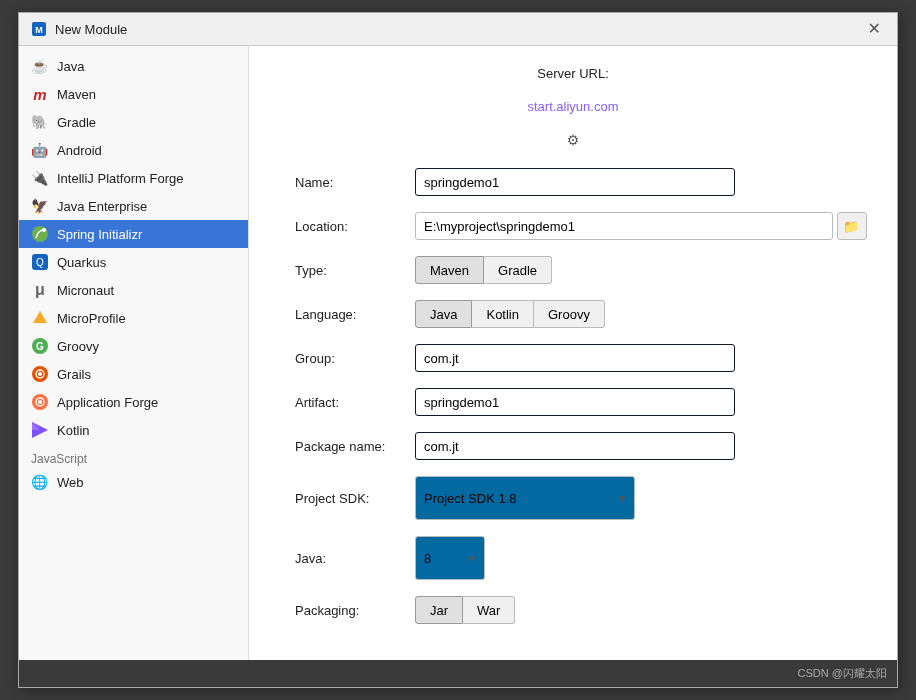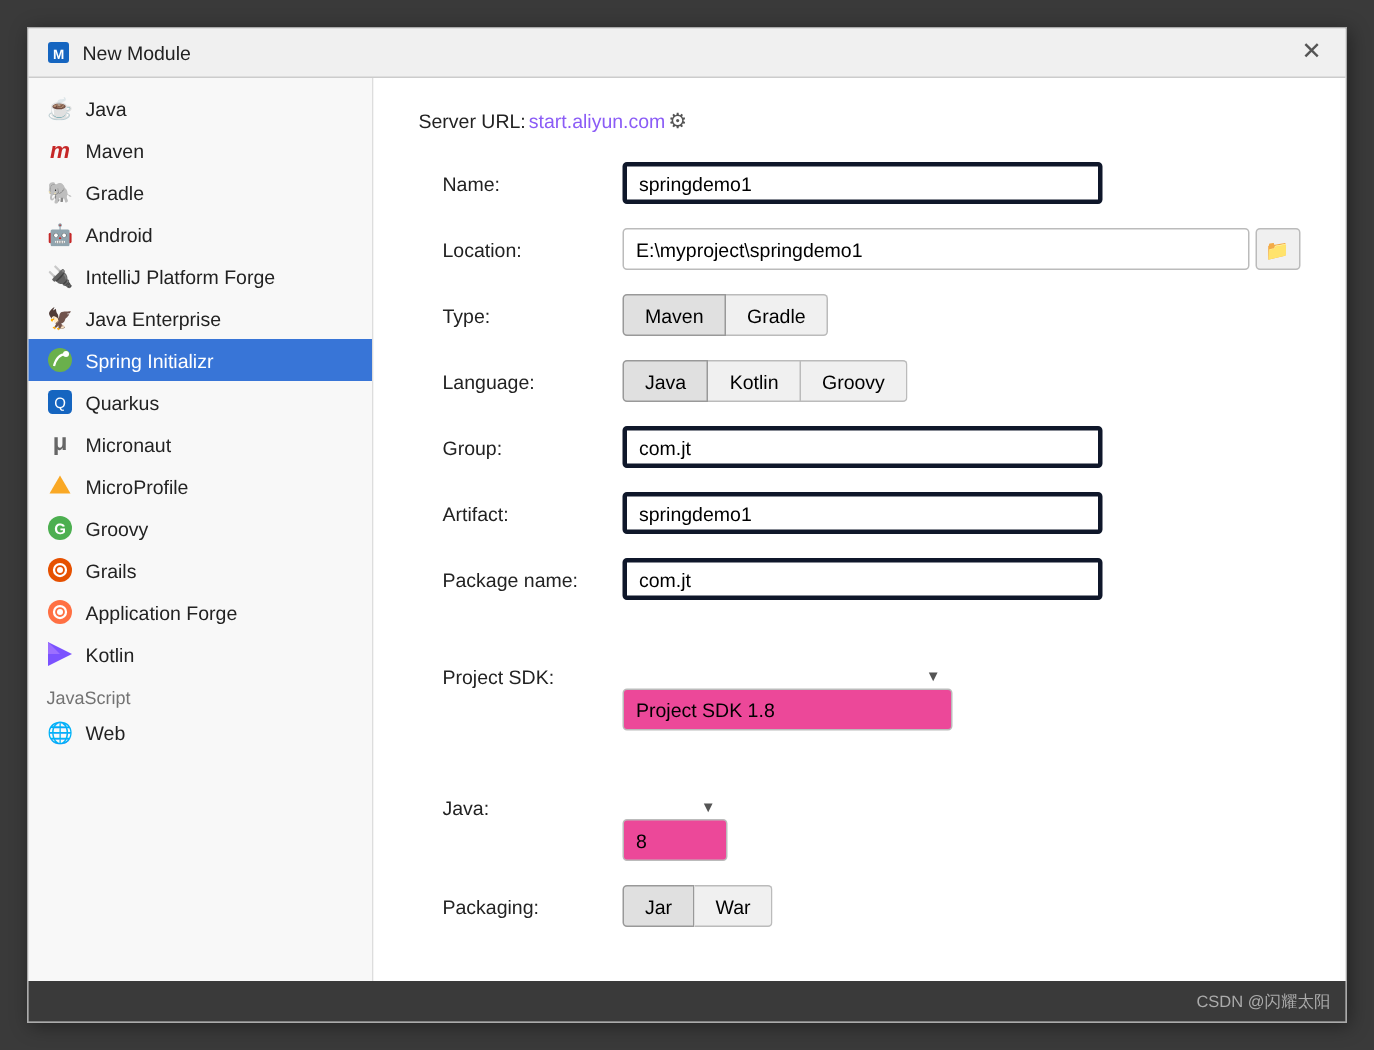--- a/index.html
+++ b/index.html
@@ -92,22 +92,23 @@
     }
     .main-content {
       flex: 1;
       padding: 20px 30px;
       background: #fff;
       overflow-y: auto;
     }
     .server-url-row {
       display: flex;
       align-items: center;
-      gap: 2px;
+      gap: 18px;
       margin-bottom: 20px;
+      flex-direction: column;
     }
     .server-url-label {
       font-size: 13px;
       color: #222;
     }
     .server-url-link {
       color: #8b5cf6;
       font-size: 13px;
       text-decoration: none;
     }
@@ -128,21 +129,21 @@
       flex-shrink: 0;
       margin-left: 16px;
     }
     .form-control {
       flex: 1;
       max-width: 320px;
     }
     .text-input {
       width: 100%;
       padding: 4px 8px;
-      border: 3px solid #0f172a;
+      border: 1px solid #0f172a;
       border-radius: 3px;
       font-size: 13px;
       background: #fff;
       height: 28px;
     }
     .location-wrapper {
       display: flex;
       align-items: center;
       gap: 4px;
       flex: 1;
@@ -190,26 +191,25 @@
     .dropdown-wrapper {
       position: relative;
       display: inline-flex;
       align-items: center;
     }
     .dropdown-select {
       padding: 4px 28px 4px 8px;
       border: 1px solid #bbb;
       border-radius: 3px;
       font-size: 13px;
-      height: 28px;
-      background: #ec4899;
+      height: 44px;
+      background: #0369a1;
       appearance: none;
       cursor: pointer;
       min-width: 220px;
-      margin-top: 43px;
     }
     .dropdown-arrow {
       position: absolute;
       right: 8px;
       pointer-events: none;
       font-size: 10px;
       color: #555;
     }
     .java-dropdown {
       min-width: 70px;

